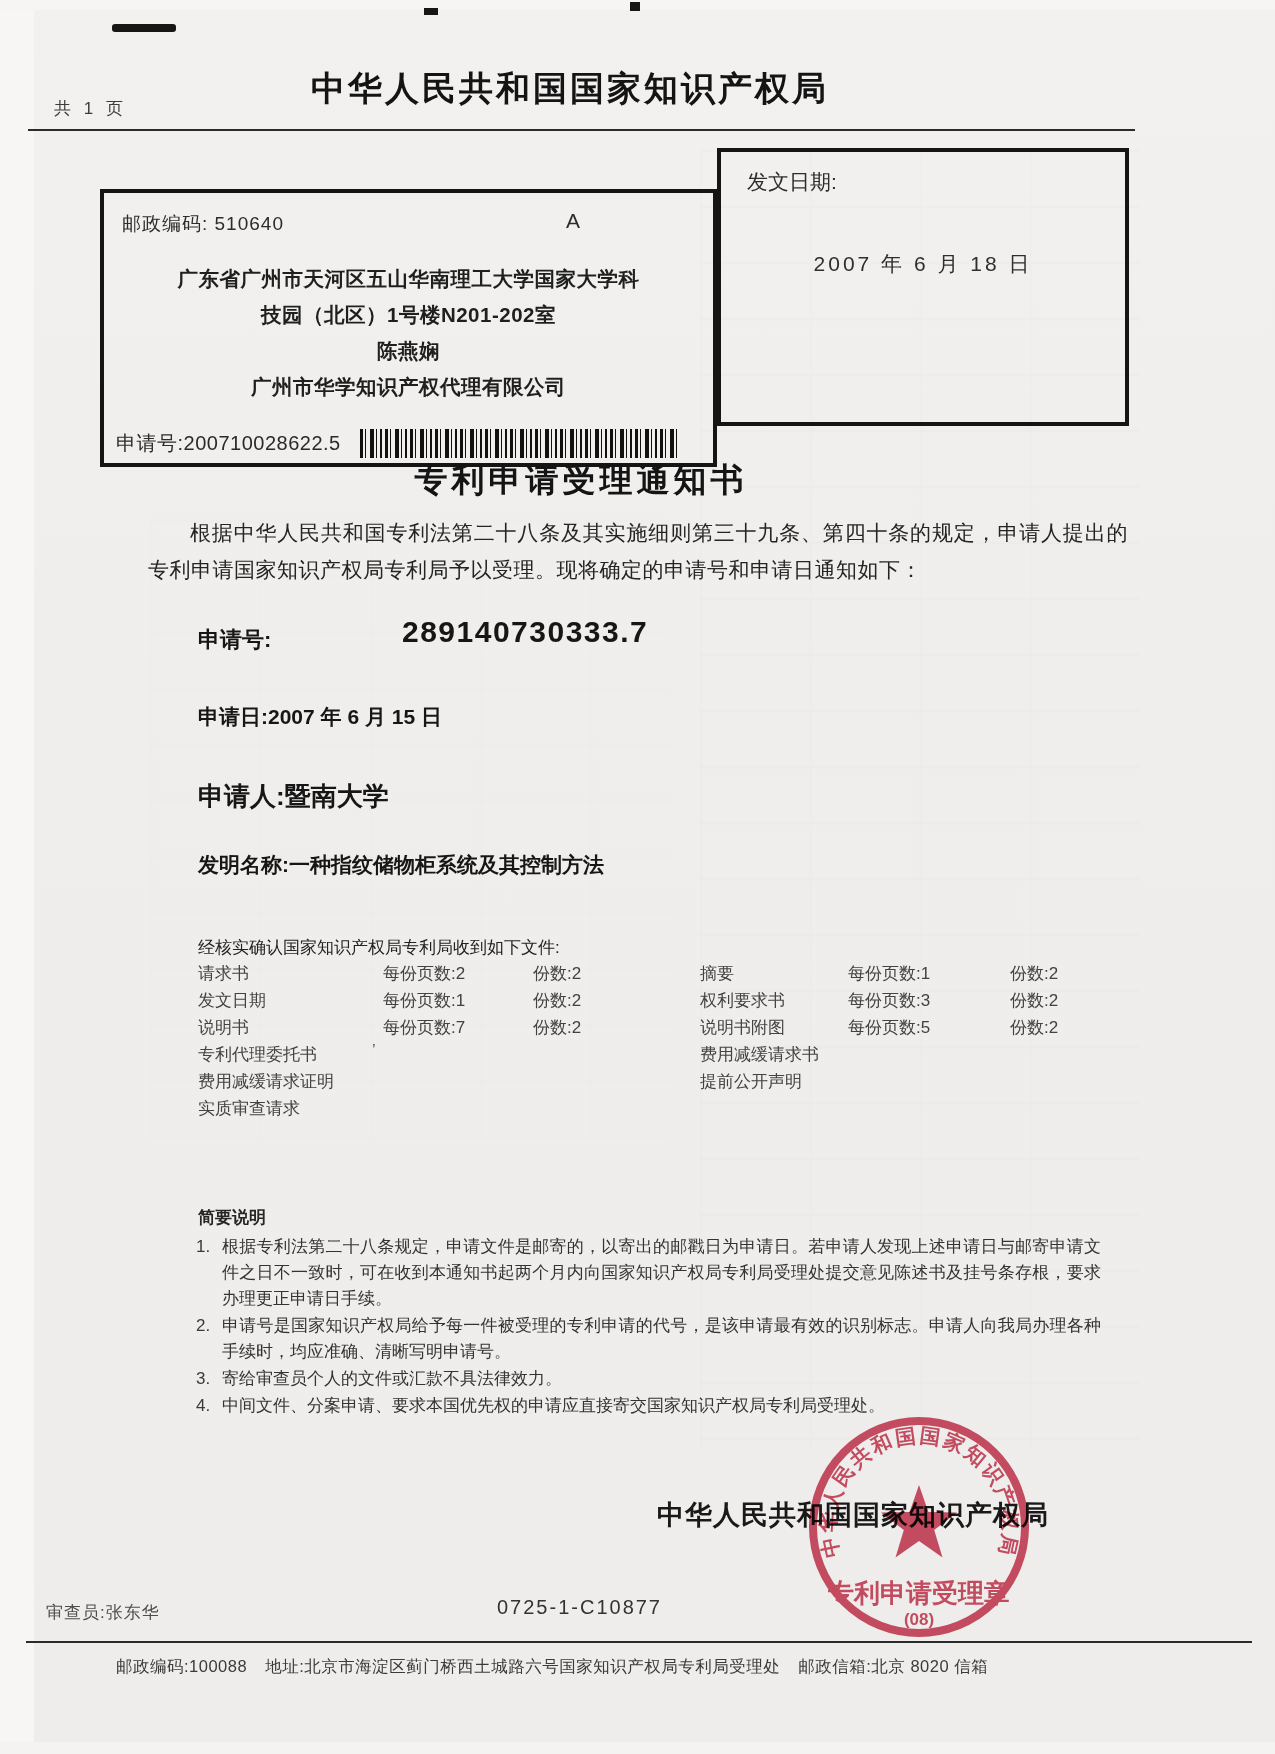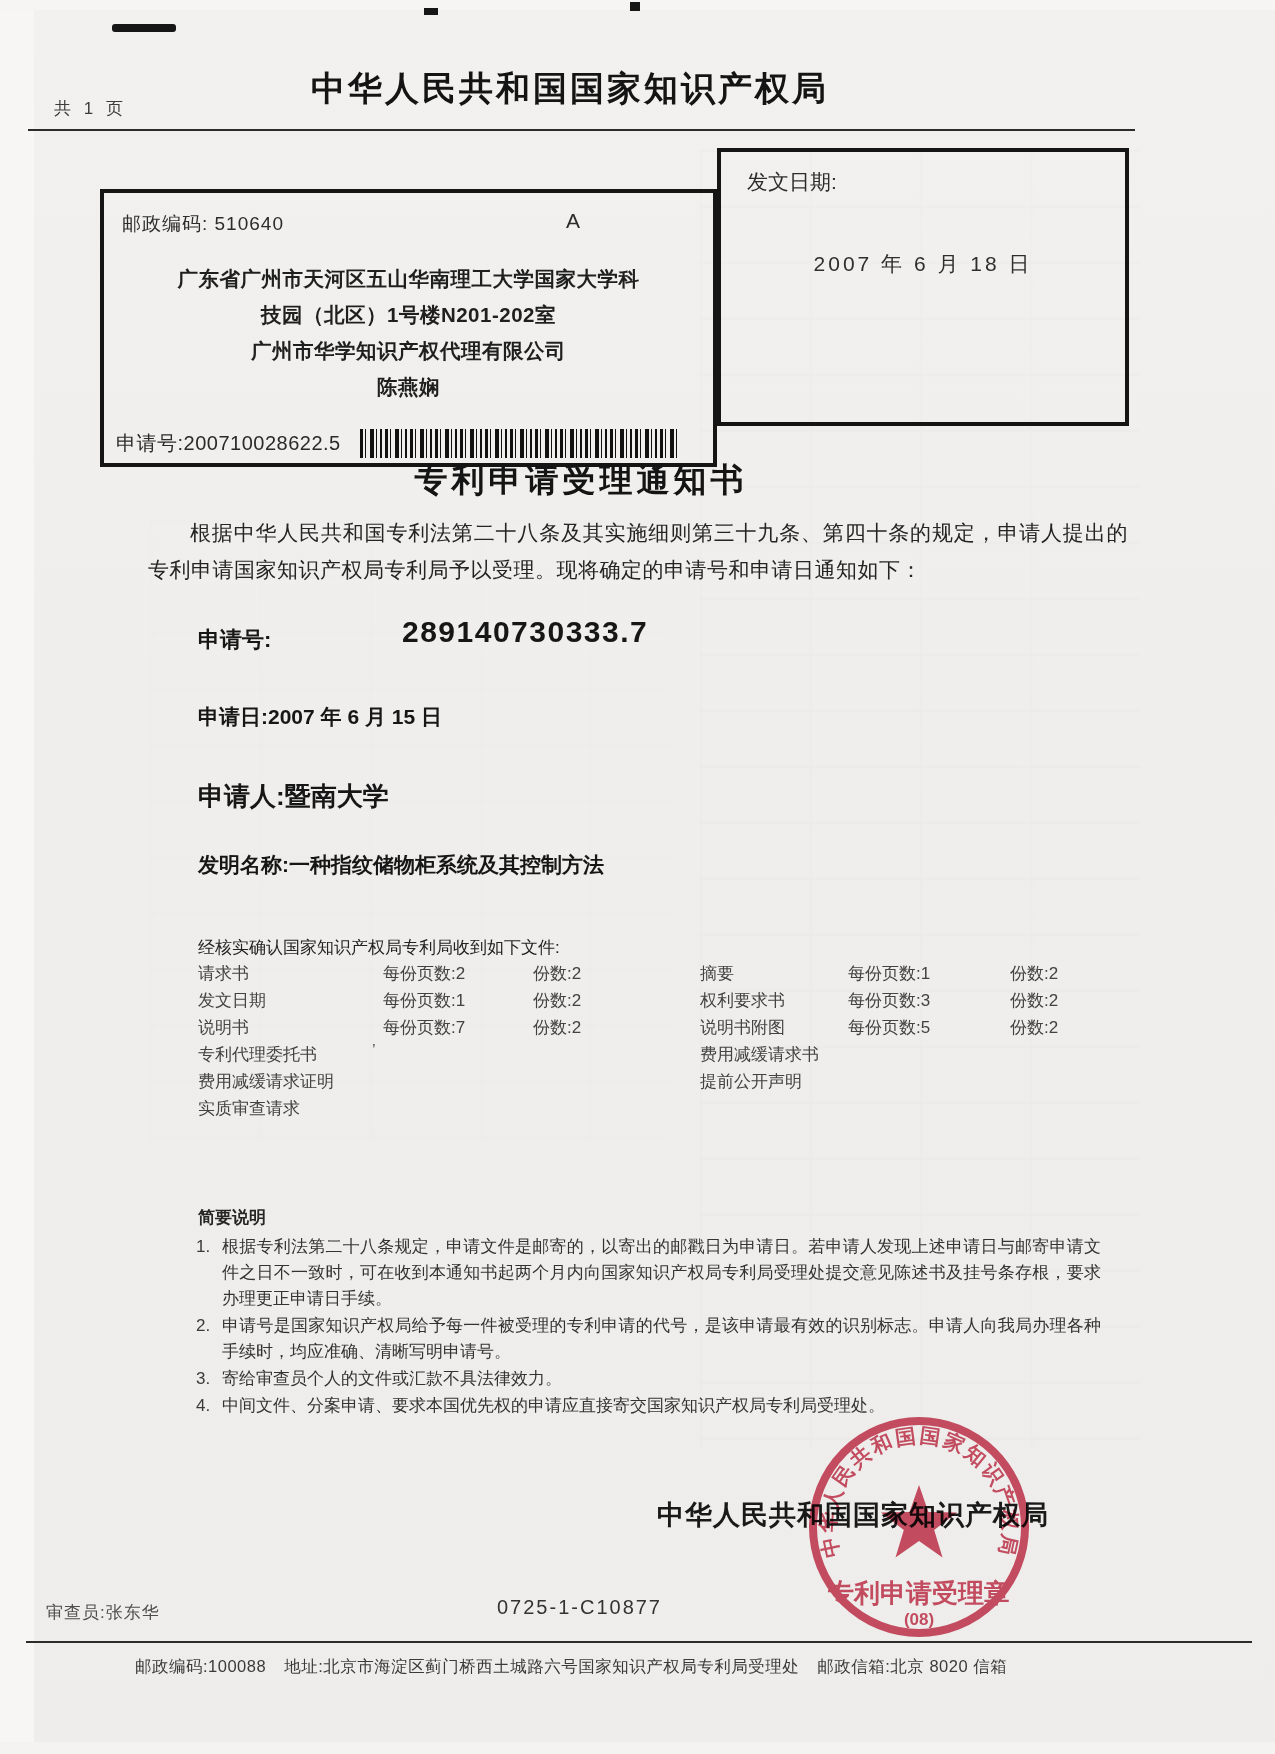--- a/index.html
+++ b/index.html
@@ -59,21 +59,21 @@
   .note{display:flex;font-size:17px;line-height:26px;color:#333;margin-bottom:1px;text-align:justify;}
   .note .num{flex:0 0 26px;color:#3a3a3a;}
   .sig-office{position:absolute;top:1497px;left:657px;font-size:27px;font-weight:600;
     letter-spacing:1px;color:#191919;white-space:nowrap;}
   .seal{position:absolute;left:801px;top:1409px;width:236px;height:236px;
     mix-blend-mode:multiply;opacity:.9;}
   .examiner{position:absolute;top:1601px;left:46px;font-size:17px;color:#4c4c4c;letter-spacing:1px;}
   .doc-code{position:absolute;top:1596px;left:497px;font-size:20px;color:#333;letter-spacing:2px;}
   .rule-bottom{position:absolute;top:1641px;left:26px;width:1226px;height:2px;background:#2b2b2b;}
   .footer{position:absolute;top:1656px;left:116px;width:1060px;font-size:16.5px;color:#3a3a3a;
-    white-space:nowrap;letter-spacing:.5px;margin-left:19px;}
+    white-space:nowrap;letter-spacing:.5px;}
   .footer span{margin-right:18px;}
 </style>
 </head>
 <body>
 
 <div id="page">
 
   <div class="edge-left"></div>
   <div class="edge-top"></div>
   <div class="edge-bottom"></div>
@@ -88,22 +88,22 @@
   <div class="hdr-title">中华人民共和国国家知识产权局</div>
   <div class="pages-label">共 1 页</div>
   <div class="rule-top"></div>
 
   <div class="addr-box">
     <div class="postal">邮政编码: 510640</div>
     <div class="grade">A</div>
     <div class="addr-lines">
       <div>广东省广州市天河区五山华南理工大学国家大学科</div>
       <div>技园（北区）1号楼N201-202室</div>
+      <div>陈燕娴</div>
       <div>广州市华学知识产权代理有限公司</div>
-      <div>陈燕娴</div>
     </div>
     <div class="appno-line">申请号:200710028622.5</div>
     <div class="barcode"></div>
   </div>
 
   <div class="disp-box">
     <div class="disp-label">发文日期:</div>
     <div class="disp-date">2007 年 6 月 18 日</div>
   </div>
 

